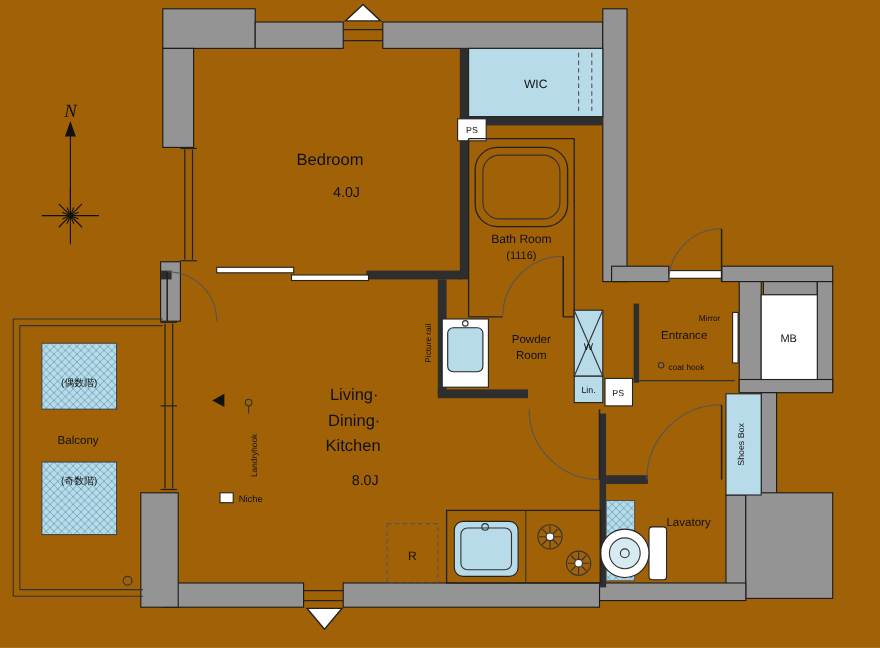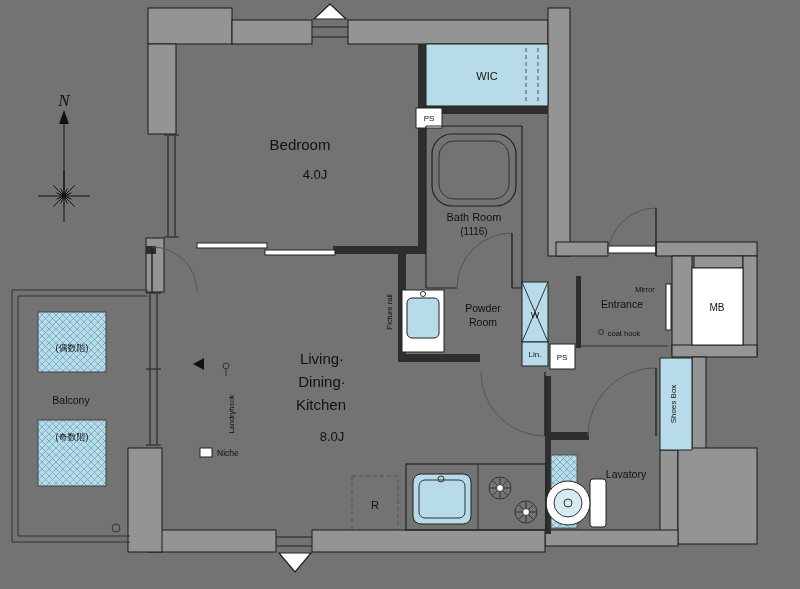--- a/index.html
+++ b/index.html
@@ -1,16 +1,16 @@
 <!DOCTYPE html>
 <html><head>
 <meta charset="utf-8">
 <style>
   html,body{margin:0;padding:0;background:#fff;}
-  .stage{position:relative;width:800px;height:589px;background:#737373;overflow:hidden;}
+  .stage{position:relative;width:800px;height:589px;background:#a16207;overflow:hidden;}
   svg{display:block;}
   .wall{fill:#949494;stroke:#1a1a1a;stroke-width:1;}
   .iwall{fill:#2e2e2e;stroke:none;}
   .thin{fill:none;stroke:#222;stroke-width:1.2;}
   .thinner{fill:none;stroke:#333;stroke-width:1;}
   .blue{fill:#b7dbe8;stroke:#222;stroke-width:1;}
   .bluefill{fill:#b7dbe8;stroke:none;}
   .whitebox{fill:#fff;stroke:#222;stroke-width:1;}
   .arc{fill:none;stroke:#555;stroke-width:1;}
   .leaf{stroke:#222;stroke-width:1.4;}

